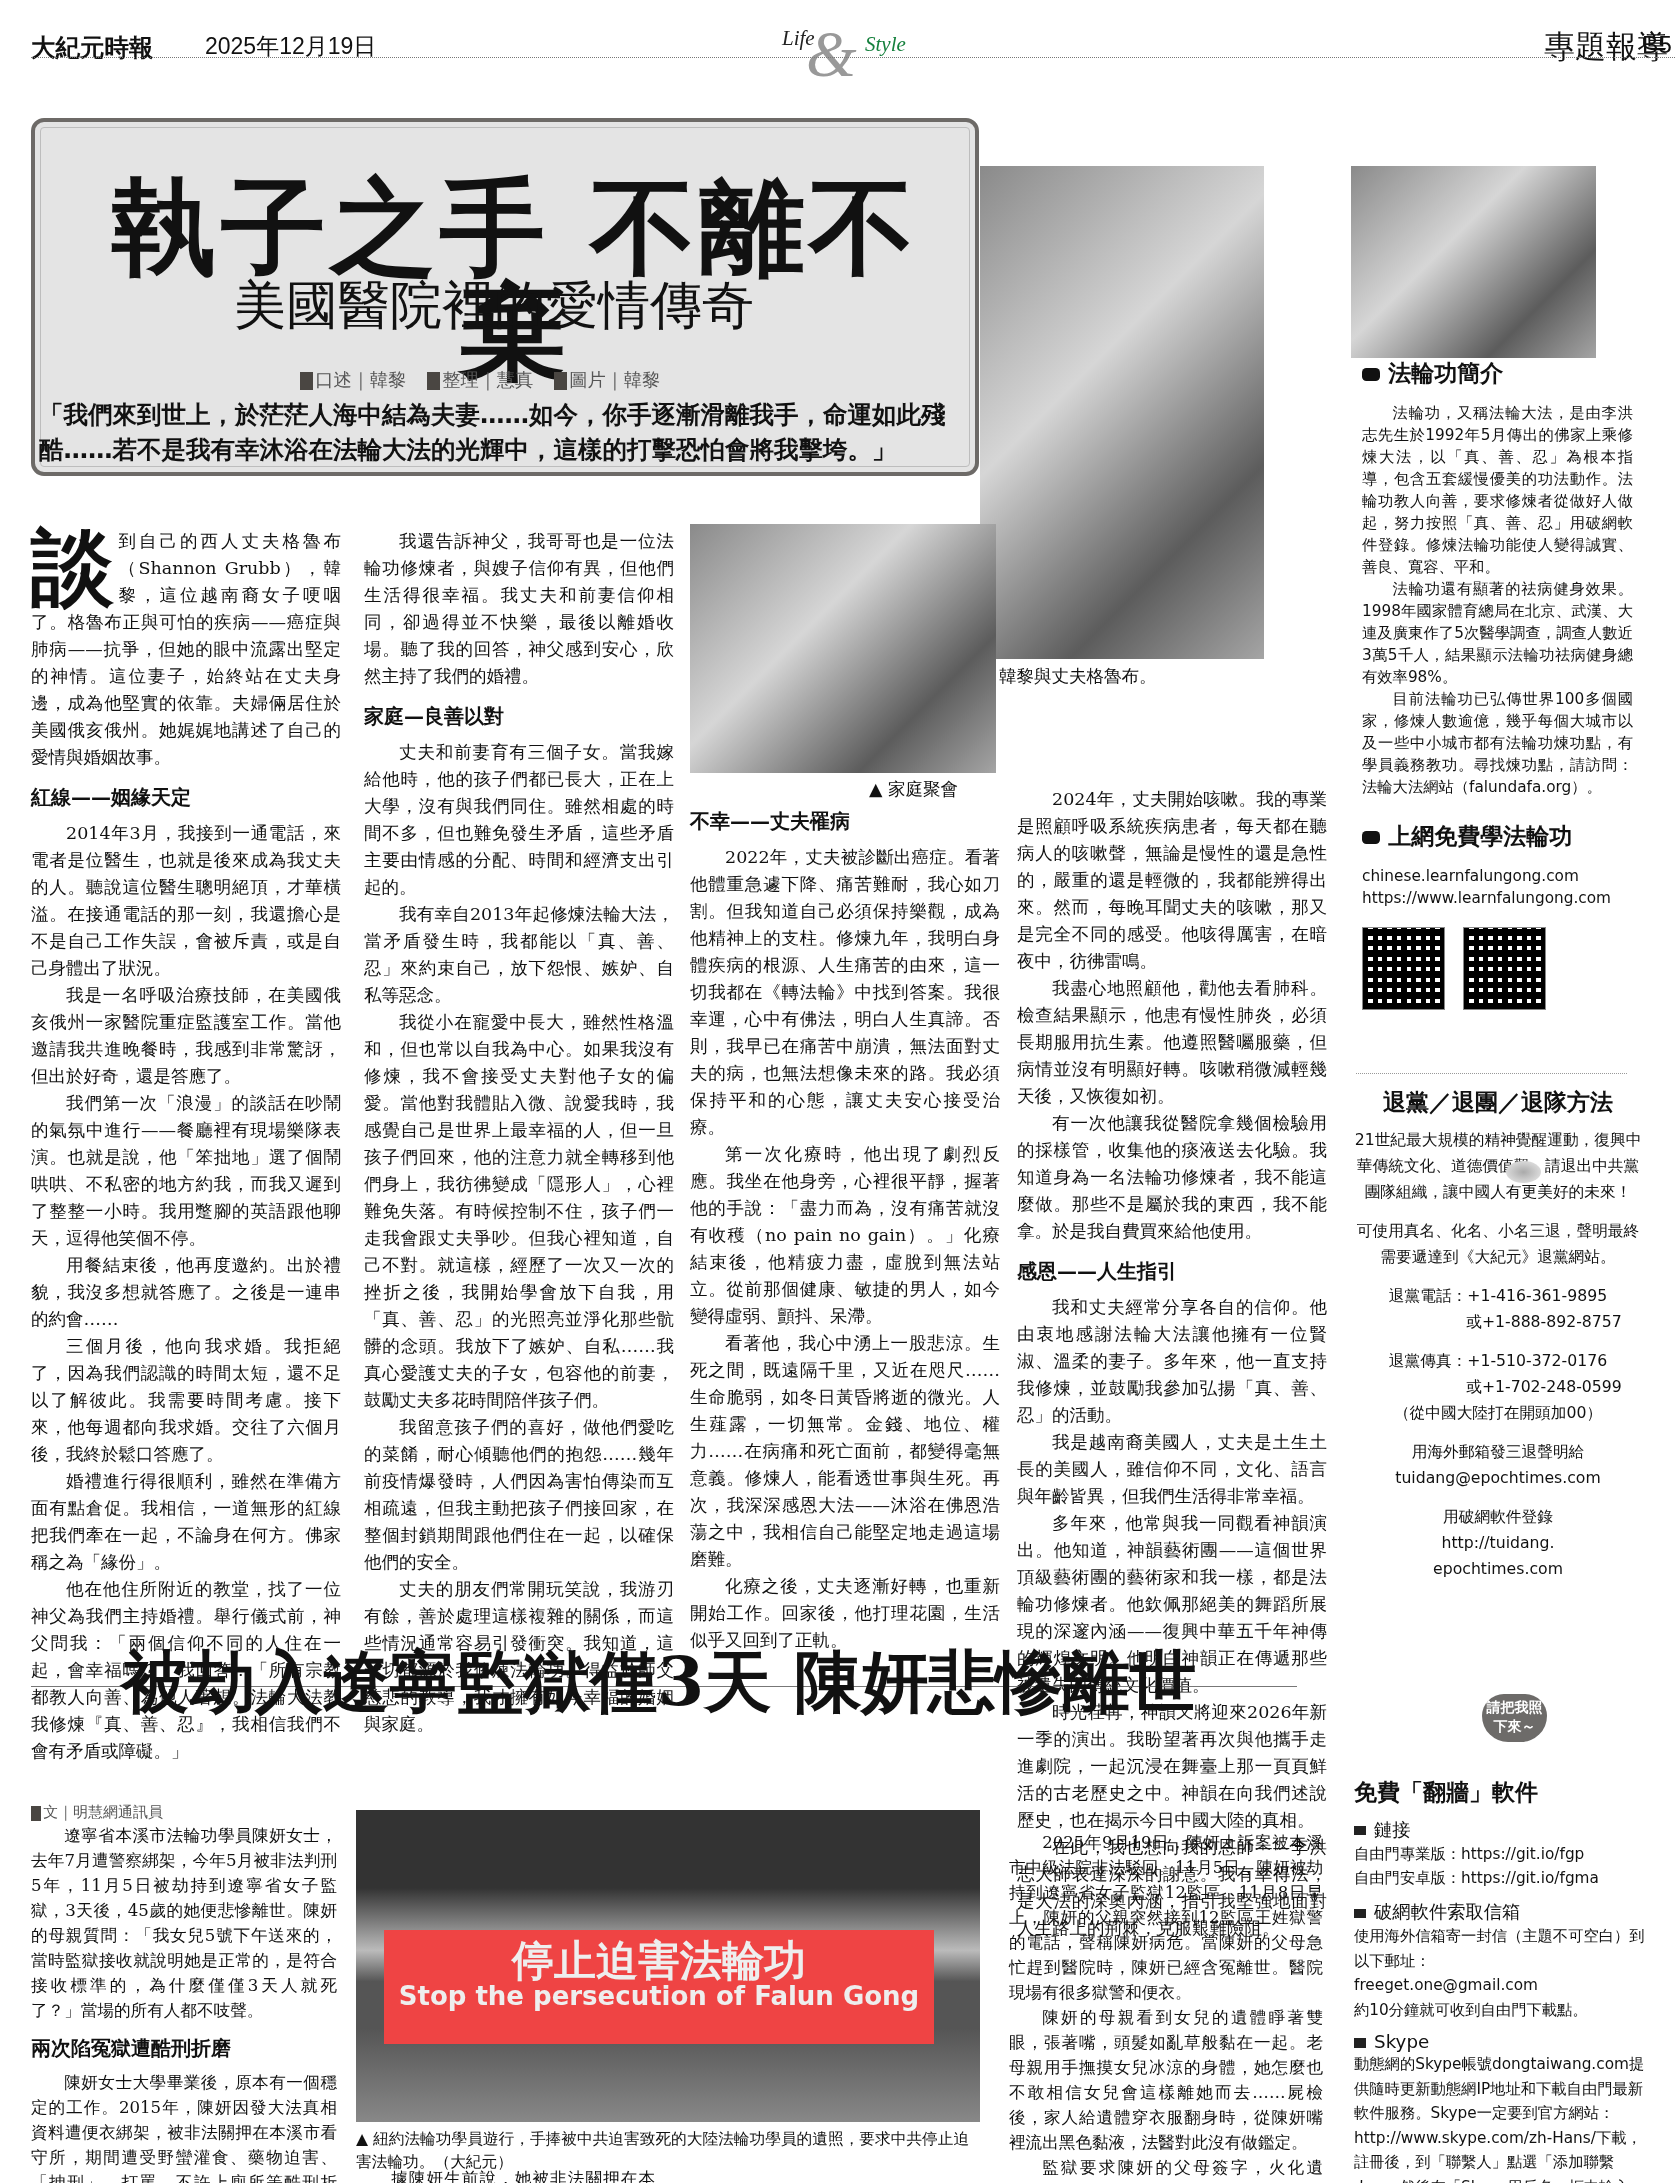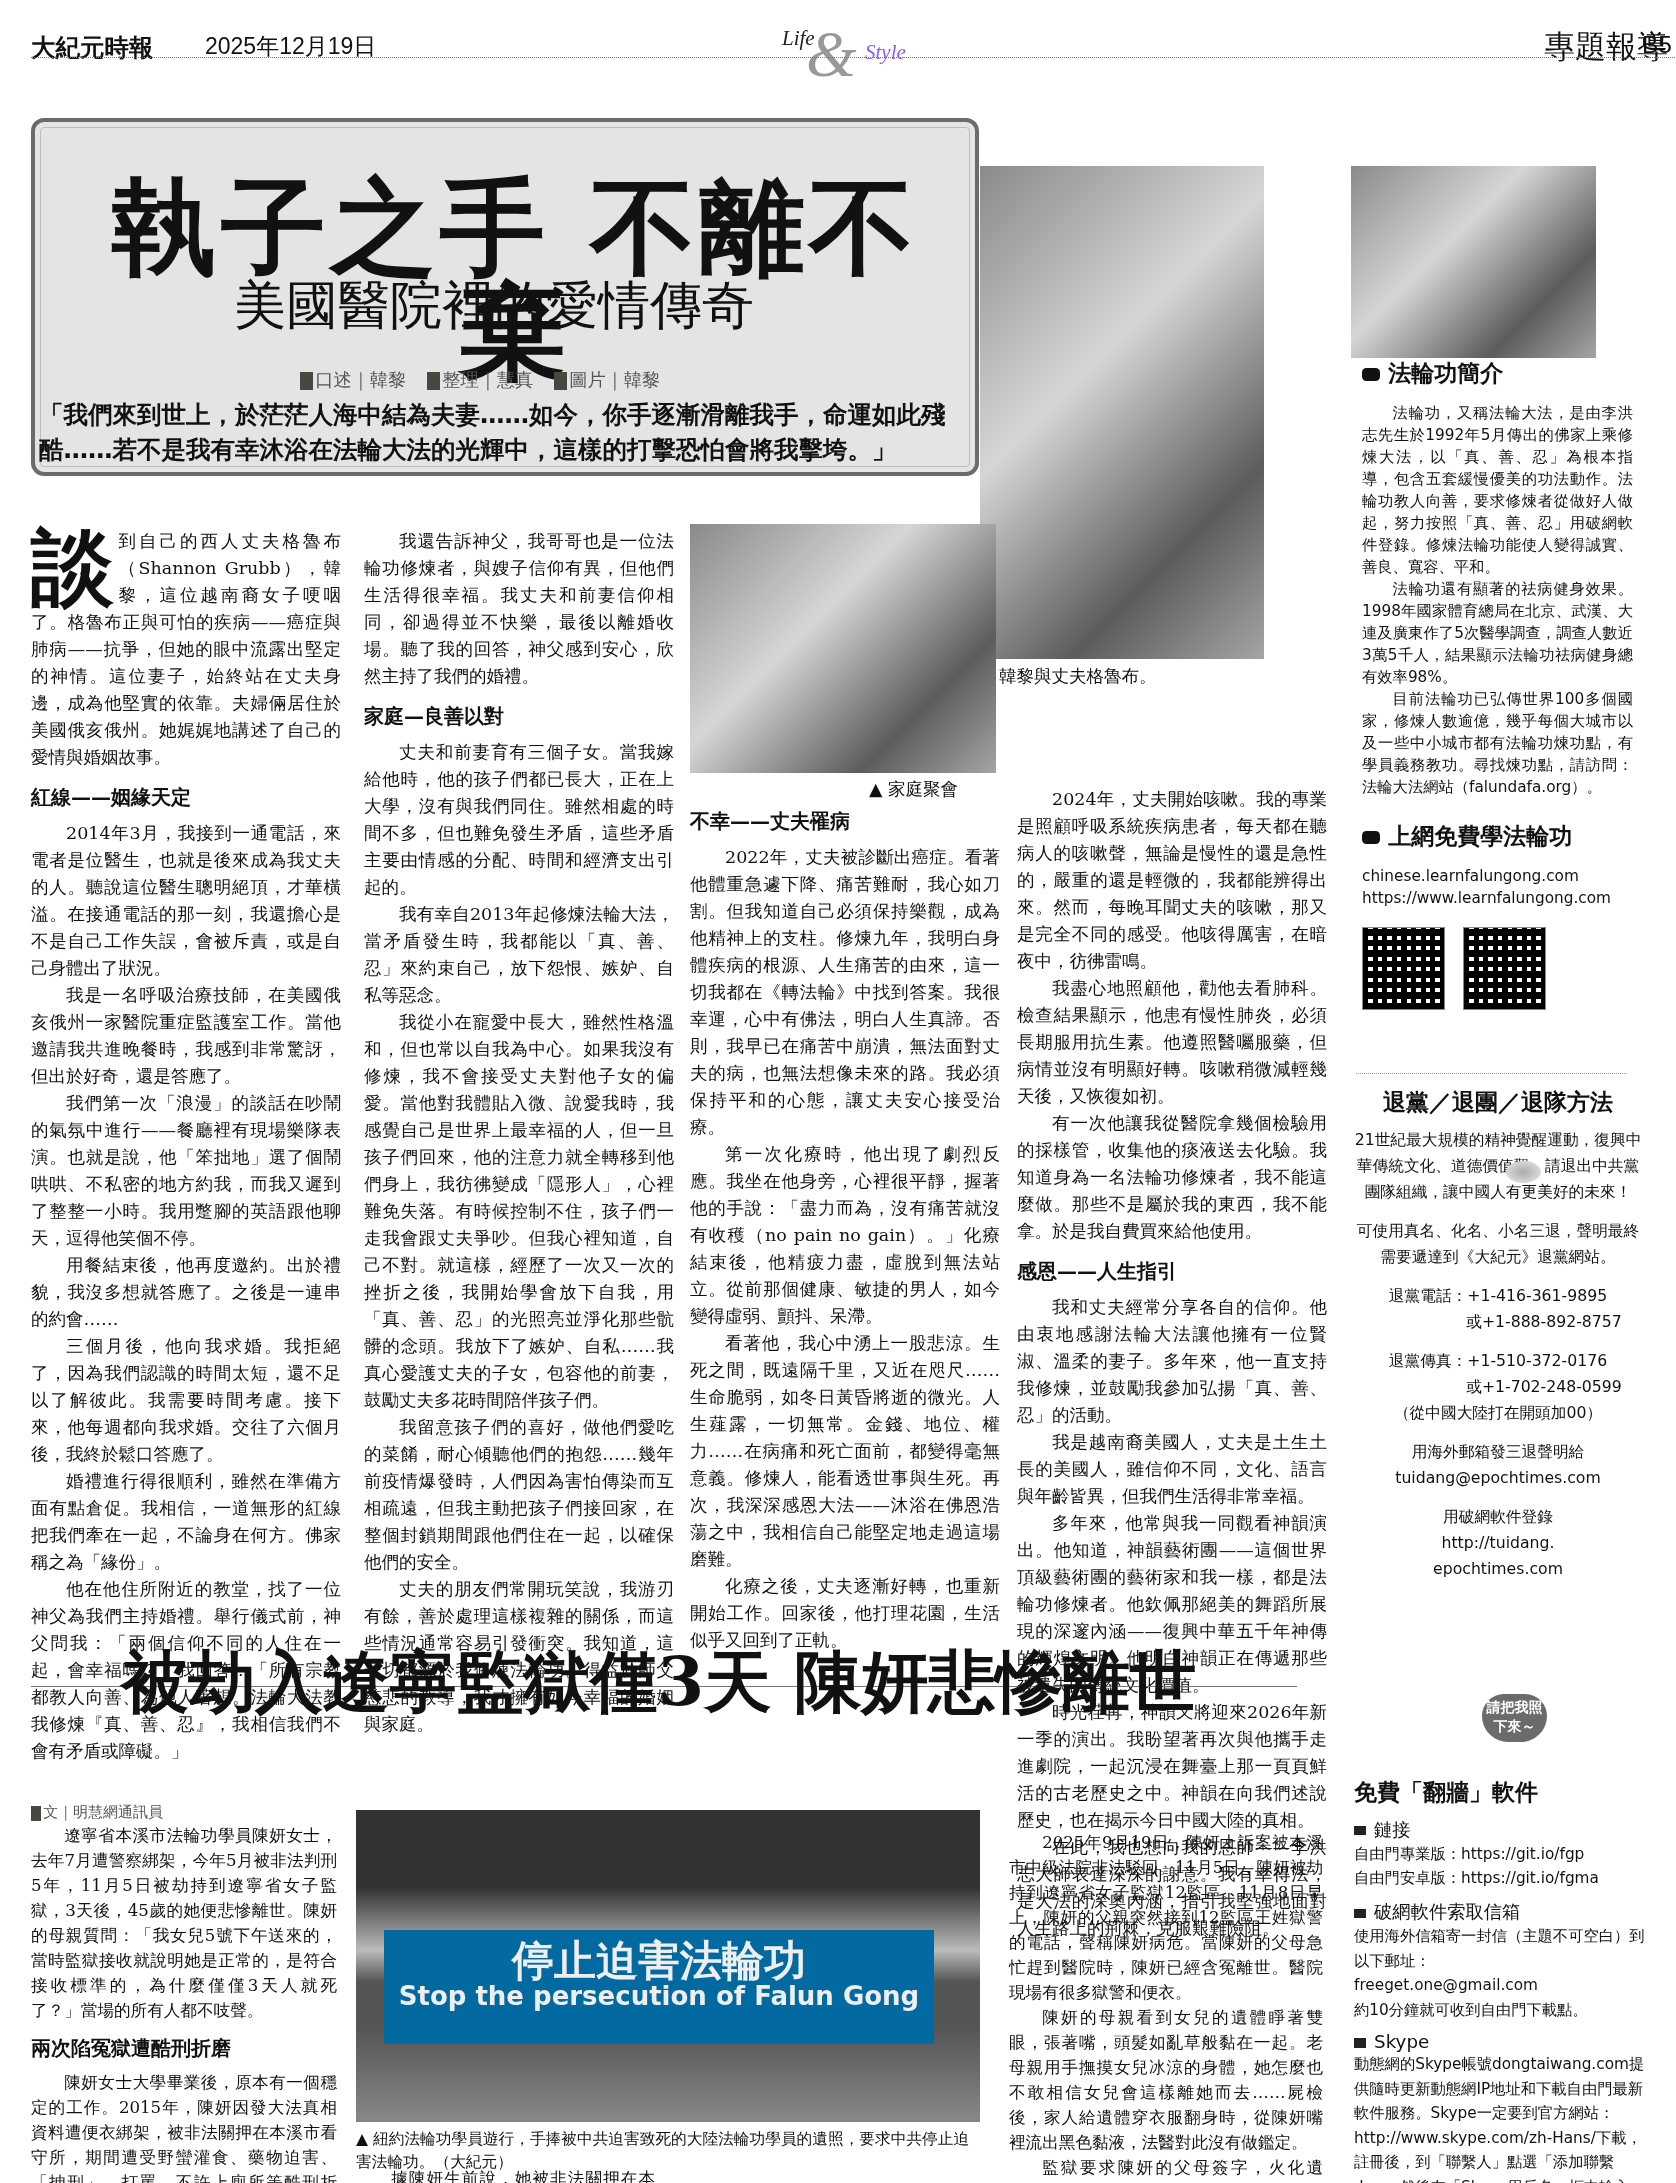--- a/index.html
+++ b/index.html
@@ -3,21 +3,21 @@
 <meta charset="utf-8">
 <style>
   * { box-sizing: border-box; margin: 0; padding: 0; }
   body { width: 1676px; height: 2501px; background: #fff; color: #111; font-family: "DejaVu Serif", serif; position: relative; overflow: hidden; }
   .abs { position: absolute; }
   
   .mast-name { left: 31px; top: 31px; font-size: 24.5px; font-weight: bold; }
   .mast-date { left: 92px; top: 31px; font-size: 23px; font-family: "Liberation Sans", sans-serif; }
   .mast-life { left: 782px; top: 26px; font-size: 21px; color: #222; font-family: "Liberation Serif", serif; font-style: italic; }
   .mast-amp { left: 806px; top: 22px; font-size: 65px; color: #999; font-family: "Liberation Serif", serif; font-style: italic; line-height: 1; }
-  .mast-style { left: 865px; top: 40px; font-size: 21px; color: #8b5cf6; font-family: "Liberation Serif", serif; font-style: italic; }
+  .mast-style { left: 865px; top: 32px; font-size: 21px; color: #15803d; font-family: "Liberation Serif", serif; font-style: italic; }
   .mast-section { left: 1544px; top: 26px; font-size: 31px; }
   .mast-page { left: 1642px; top: 31px; font-size: 24.5px; font-family: "Liberation Sans", sans-serif; }
   .mast-rule { left: 31px; top: 57px; width: 1646px; border-top: 1.7px dotted #777; }
   
   .title-box { left: 31px; top: 118px; width: 948px; height: 358px; background: #e4e4e4; border: 4.4px solid #6d6a67; outline: 1.7px solid #bdbdbd; outline-offset: -10.5px; border-radius: 13px; }
   .title-main { left: 100px; top: 175px; width: 830px; font-size: 105px; font-weight: bold; letter-spacing: 4.4px; line-height: 1; text-align: center; }
   .title-sub { left: 79px; top: 279px; width: 830px; font-size: 52px; text-align: center; line-height: 1; font-family: Liberation Sans, sans-serif; }
   .byline { left: 109px; top: 367px; width: 742px; font-size: 18.3px; color: #555; text-align: center; font-family: "Liberation Sans", sans-serif; }
   .byline span.sq { display: inline-block; width: 13px; height: 17.5px; background: #4a4642; vertical-align: middle; margin-right: 2.6px; }
   .pullquote { left: 39px; top: 397px; width: 926px; font-size: 24.5px; line-height: 35px; font-weight: bold; font-family: "DejaVu Sans", sans-serif; }
@@ -59,21 +59,21 @@
   .wall h2 { font-size: 23px; font-family: "DejaVu Serif", serif; font-weight: bold; margin-bottom: 8.7px; }
   .wall h4 { font-size: 18.3px; font-weight: normal; margin-top: 8.7px; }
   .wall h4 .sq { display: inline-block; width: 12.2px; height: 9.6px; background: #222; margin-right: 7.9px; vertical-align: middle; }
   .wall p { font-size: 15.3px; line-height: 24.5px; }
   
   .rule2 { left: 31px; top: 1686px; width: 1266px; border-top: 1.7px solid #777; }
   .title2 { left: 26px; top: 1648px; width: 1266px; text-align: center; font-size: 67px; font-weight: bold; line-height: 1; }
   .byline2 { left: 31px; top: 1803px; font-size: 15px; color: #555; font-family: "Liberation Sans", sans-serif; }
   .byline2 .sq { display: inline-block; width: 9.6px; height: 15px; background: #4a4642; vertical-align: middle; margin-right: 2.6px; }
   .photo4 { left: 356px; top: 1810px; width: 624px; height: 312px; background: linear-gradient(180deg, #333 0 25%, #bbb 45%, #555 55%, #555 70%, #888 100%); }
-  .banner { left: 384px; top: 1930px; width: 550px; height: 114px; background: #0369a1; color: #eee; text-align: center; font-size: 42px; font-weight: bold; font-family: "DejaVu Sans", sans-serif; padding-top: 8.7px; line-height: 1.05; }
+  .banner { left: 384px; top: 1930px; width: 550px; height: 114px; background: #ef4444; color: #eee; text-align: center; font-size: 42px; font-weight: bold; font-family: "DejaVu Sans", sans-serif; padding-top: 8.7px; line-height: 1.05; }
   .banner .en { font-size: 26px; }
   .cap4 { left: 356px; top: 2127px; width: 624px; font-size: 15.7px; line-height: 23px; }
   .b1 { left: 31px; top: 1823px; width: 306px; font-size: 16.6px; line-height: 25px; }
   .b2 { left: 358px; top: 2140px; width: 297px; font-size: 16.6px; line-height: 25px; }
   .b4 { left: 1009px; top: 1803px; width: 314px; font-size: 16.6px; line-height: 25px; }
 </style>
 </head>
 <body>
 
 <div class="abs mast-name">大紀元時報</div>

